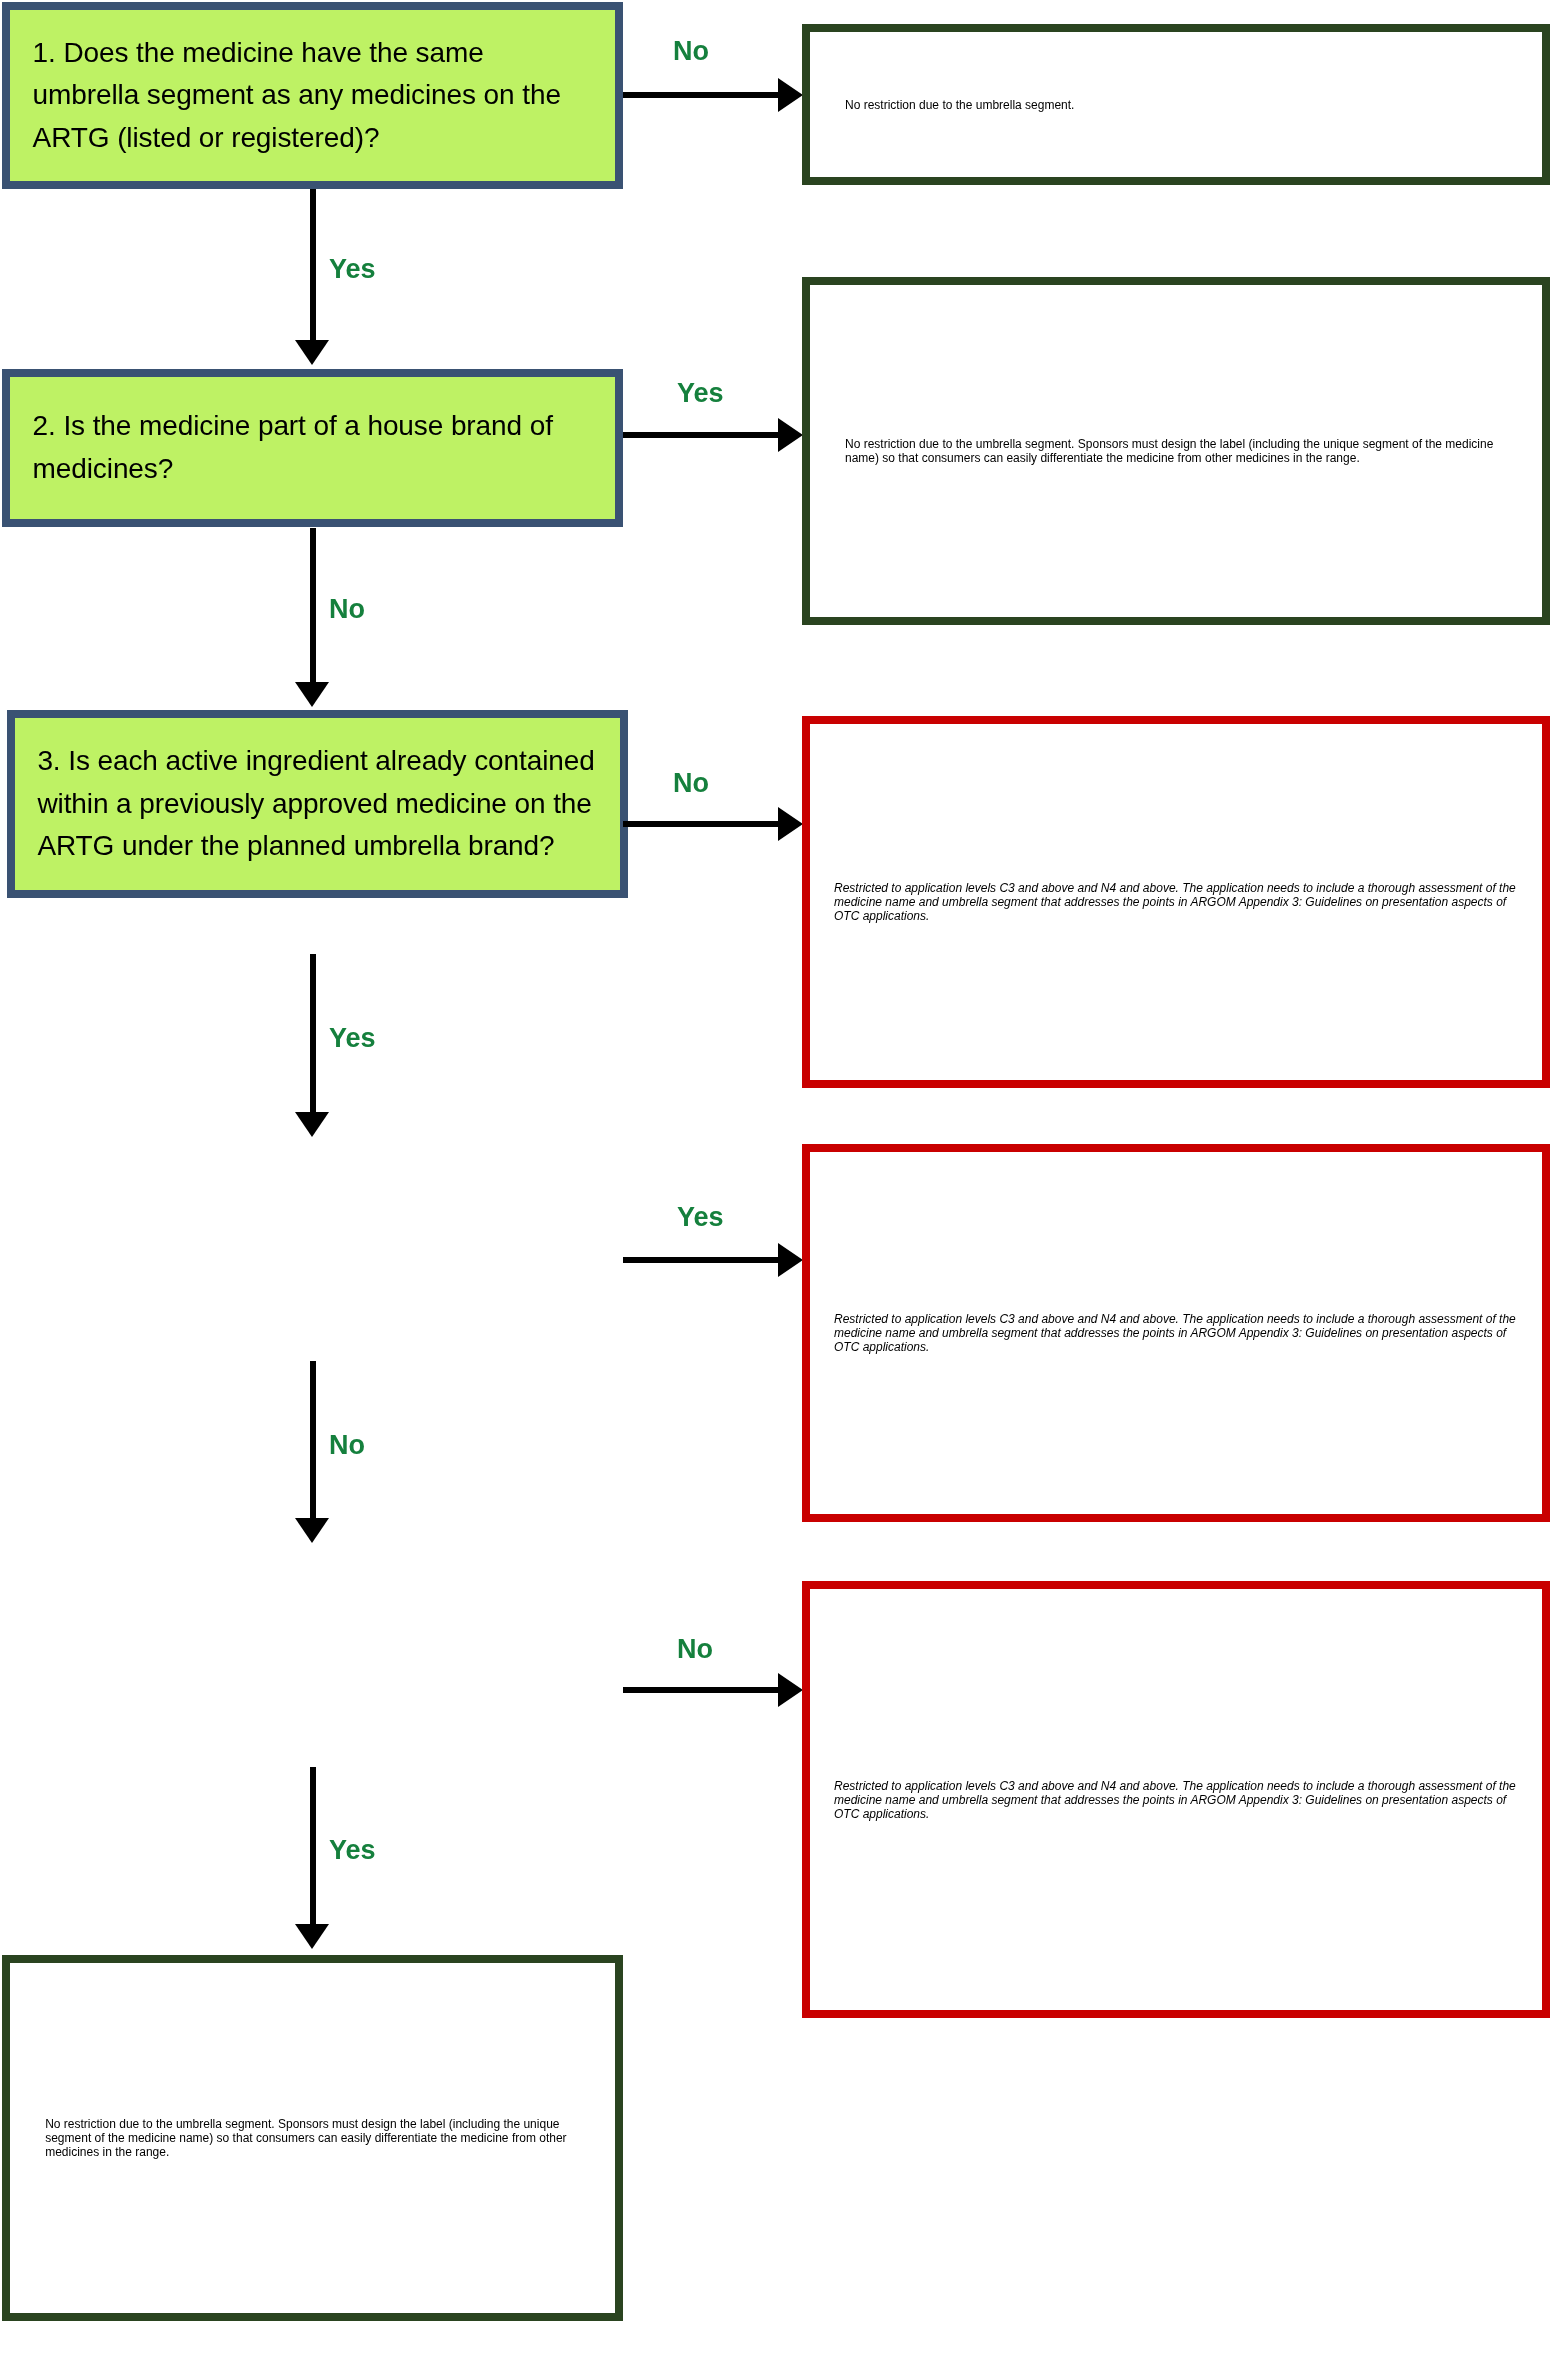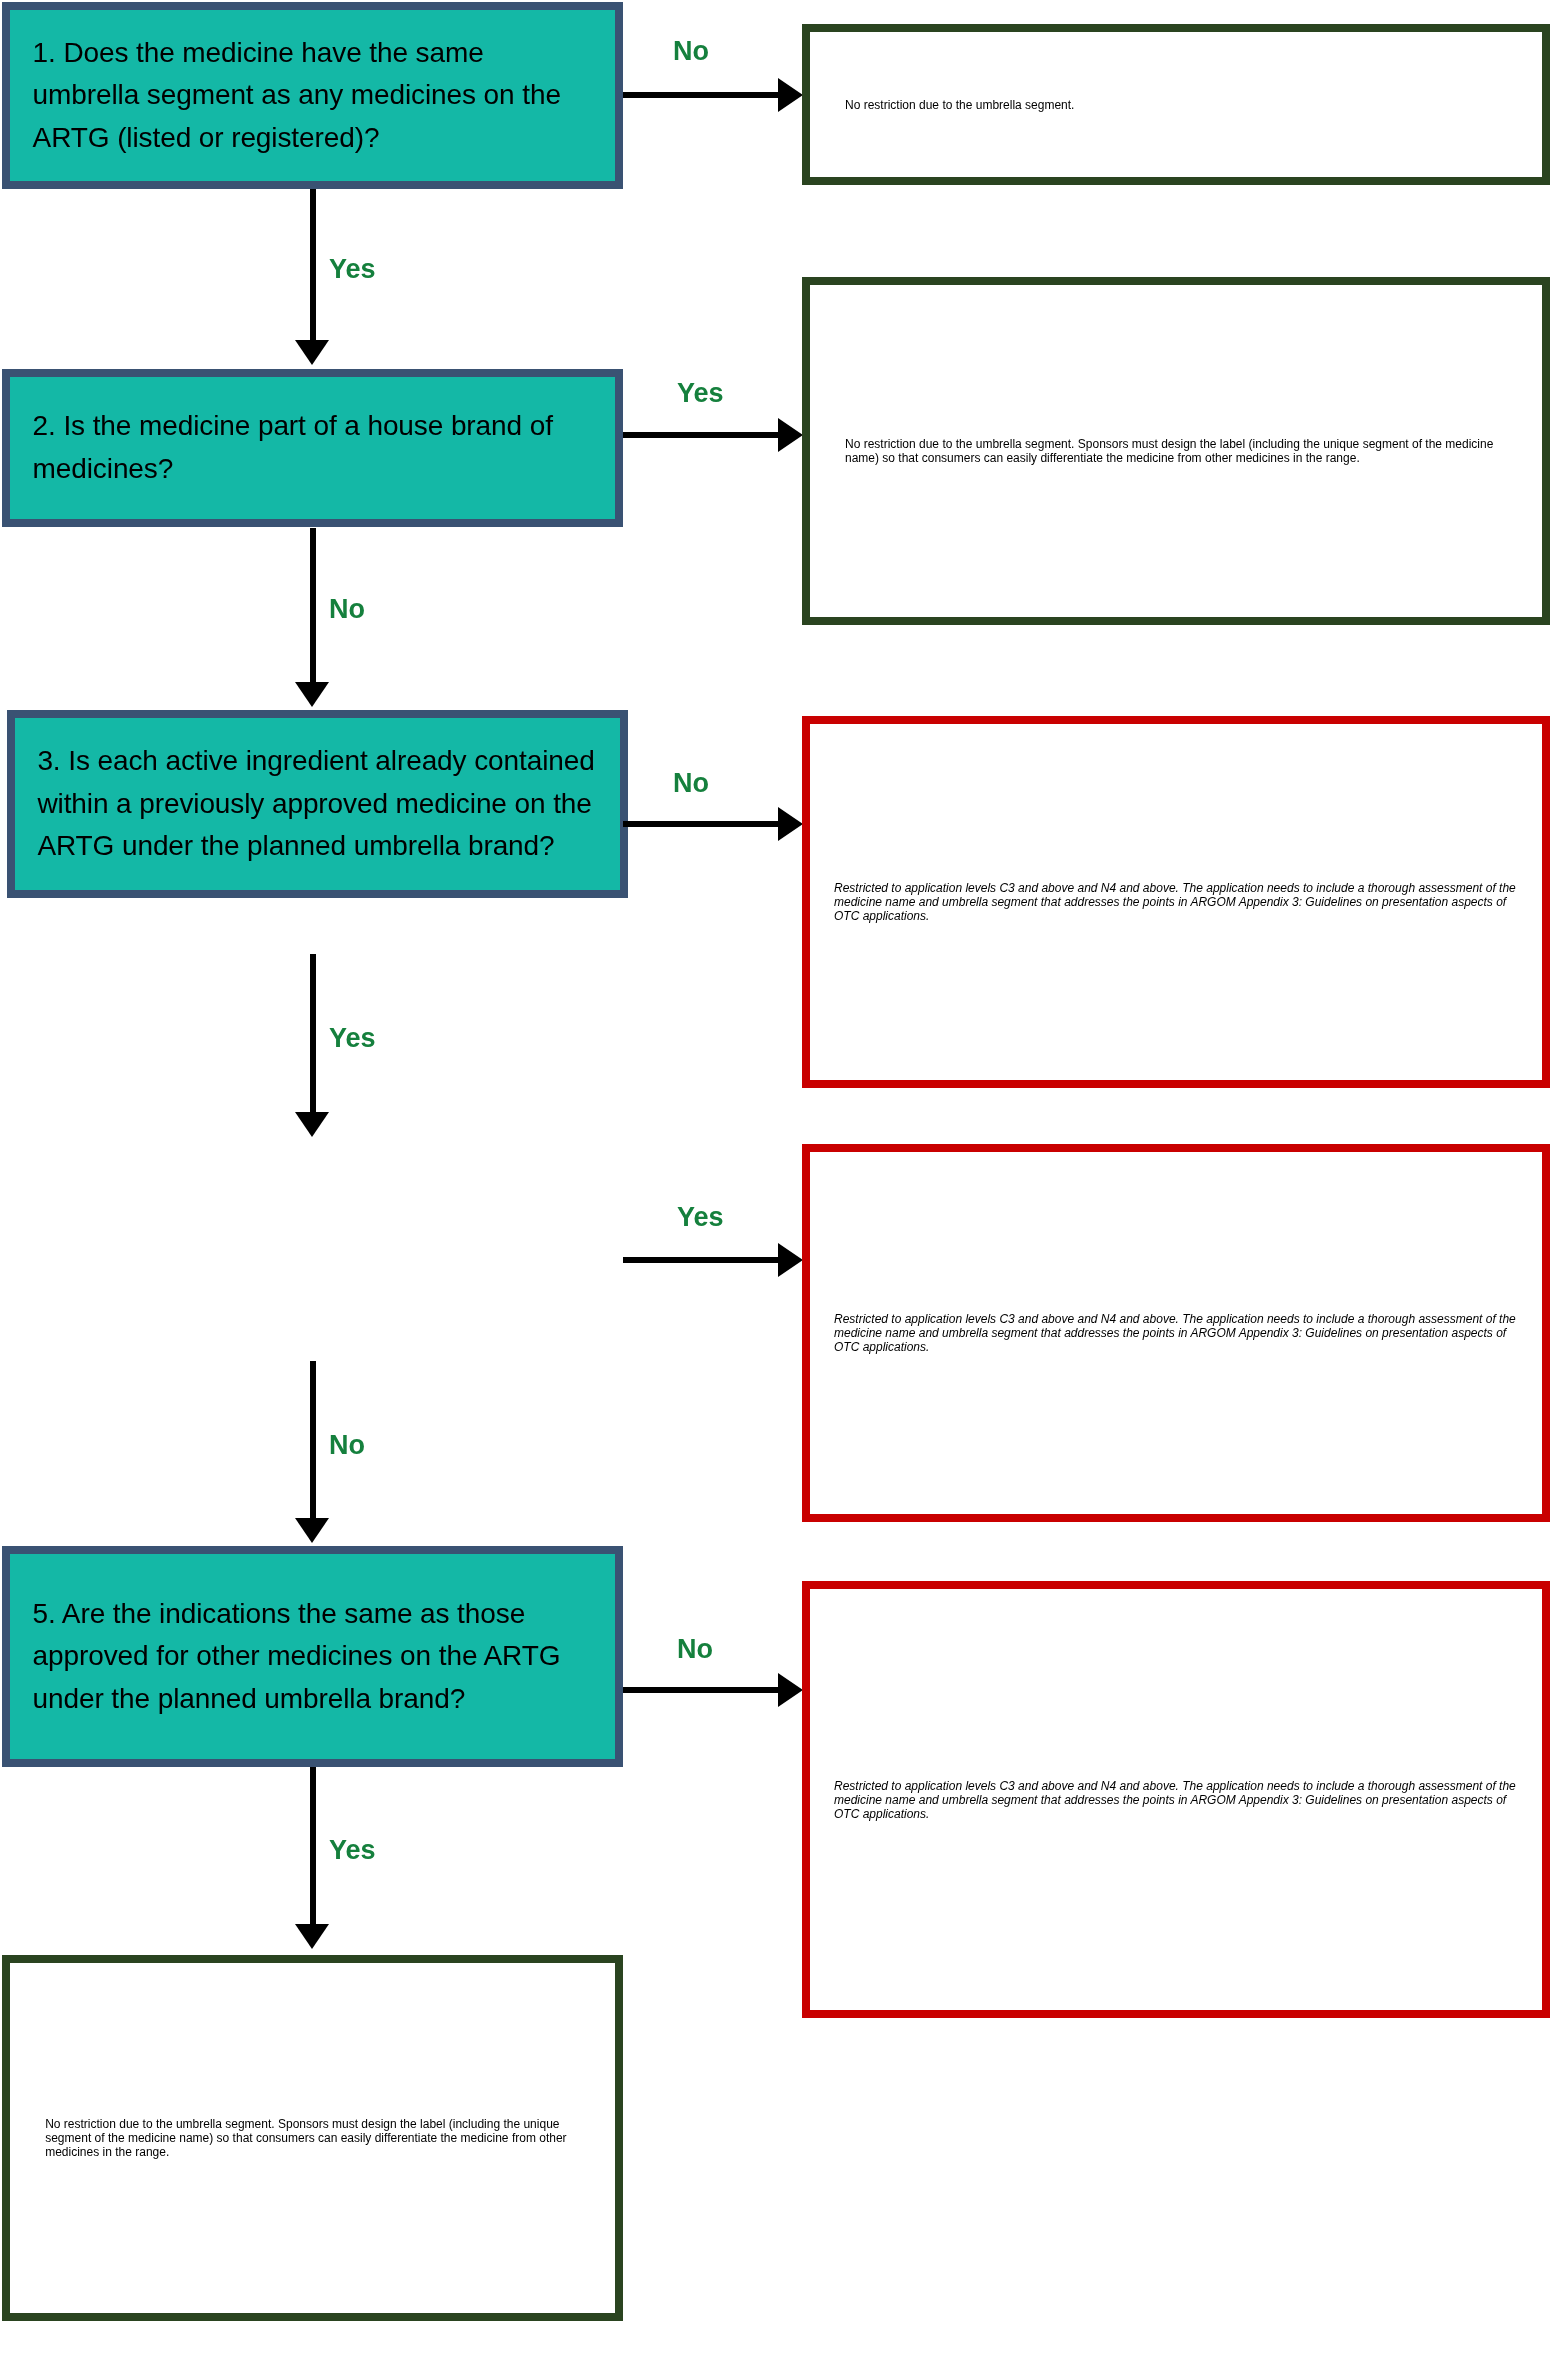--- a/index.html
+++ b/index.html
@@ -10,21 +10,21 @@
   #canvas {
     position: relative;
     width: 1554px;
     height: 2377px;
     background: #ffffff;
     overflow: hidden;
   }
 
   .node {
     position: absolute;
-    background: #14b8a6;
+    background: #bef264;
     display: flex;
     align-items: center;
     justify-content: flex-start;
   }
   .node .txt {
     display: block;
     width: 100%;
     white-space: pre-line;
     font-size: 28px;
     line-height: 1.52;
@@ -140,23 +140,20 @@
   <div class="edge-label" style="left:677px; top:1202px;">Yes</div>
 
   <div class="outcome-red" style="position:absolute; left:802px; top:1144px; width:748px; height:378px; display:flex; align-items:center;">
     <span class="txt">Restricted to application levels C3 and above and N4 and above. The application needs to include a thorough assessment of the medicine name and umbrella segment that addresses the points in ARGOM Appendix 3: Guidelines on presentation aspects of OTC applications.</span>
   </div>
 
   <div class="vline" style="left:310px; top:1361px; height:158px;"></div>
   <div class="arrow-down" style="left:295px; top:1518px;"></div>
   <div class="edge-label" style="left:329px; top:1430px;">No</div>
 
-  <div class="node question" style="left:2.2px; top:1546px; width:621px; height:221px;">
-    <span class="txt">5. Are the indications the same as those approved for other medicines on the ARTG under the planned umbrella brand?</span>
-  </div>
 
   <div class="hline" style="left:623px; top:1687px; width:163px;"></div>
   <div class="arrow-right" style="left:778px; top:1673px;"></div>
   <div class="edge-label" style="left:677px; top:1634px;">No</div>
 
   <div class="outcome-red" style="position:absolute; left:802px; top:1581px; width:748px; height:437px; display:flex; align-items:center;">
     <span class="txt">Restricted to application levels C3 and above and N4 and above. The application needs to include a thorough assessment of the medicine name and umbrella segment that addresses the points in ARGOM Appendix 3: Guidelines on presentation aspects of OTC applications.</span>
   </div>
 
   <div class="vline" style="left:310px; top:1767px; height:158px;"></div>

